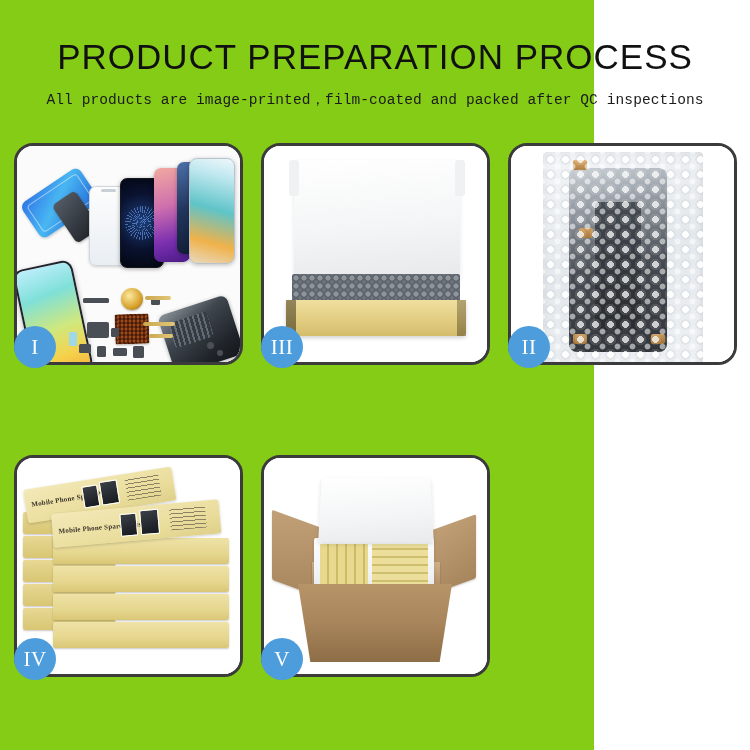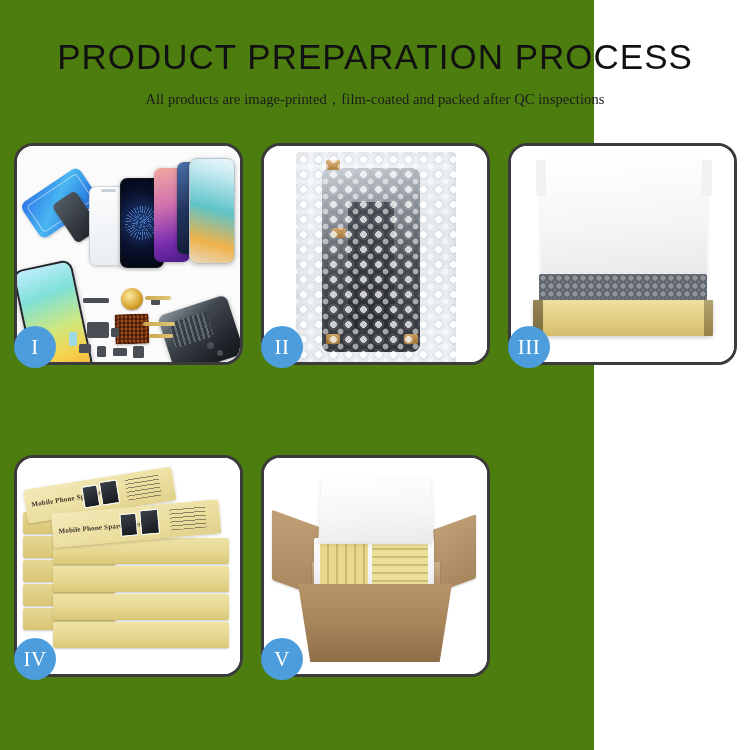--- a/index.html
+++ b/index.html
@@ -11,21 +11,21 @@
     width: 750px;
     height: 750px;
     overflow: hidden;
     font-family: "Liberation Sans", sans-serif;
     -webkit-font-smoothing: antialiased;
   }
   .page {
     position: relative;
     width: 594px;
     height: 750px;
-    background: #4d7c0f;
+    background: #84cc16;
   }
 
   
   .header {
     position: absolute;
     top: 38px;
     left: 0;
     width: 750px;
     text-align: center;
   }
@@ -33,21 +33,21 @@
     font-family: "Liberation Sans", sans-serif;
     font-size: 35px;
     font-weight: 400;
     letter-spacing: 1.0px;
     color: #111111;
     line-height: 1.1;
     white-space: nowrap;
     margin: 0;
   }
   .subtitle {
-    font-family: Liberation Serif, serif;
+    font-family: Liberation Mono, monospace;
     font-size: 14.5px;
     font-weight: 400;
     color: #1b1b1b;
     letter-spacing: 0.1px;
     margin: 13px 0 0 0;
     white-space: nowrap;
   }
 
   
   .grid {
@@ -426,40 +426,40 @@
         <div class="parts" style="left:190px; top:196px; width:7px;  height:7px; border-radius:50%;"></div>
         <div class="parts" style="left:200px; top:204px; width:6px;  height:6px; border-radius:50%;"></div>
         <div class="flex-strip" style="left:128px; top:150px; width:26px;"></div>
         <div class="flex-strip" style="left:126px; top:176px; width:32px;"></div>
         <div class="flex-strip" style="left:132px; top:188px; width:24px;"></div>
       </div>
       <div class="badge">I</div>
     </div>
 
     <div class="panel">
+      <div class="panel-inner p3">
+        <div class="foam-lid"></div>
+        <div class="grey-bubbles"></div>
+        <div class="yellow-tray"></div>
+      </div>
+      <div class="badge">III</div>
+    </div>
+
+    <div class="panel">
       <div class="panel-inner p2">
         <div class="bubble-bag">
           <div class="screen-inside"></div>
           <div class="tape-tab" style="left:30px; top:8px;"></div>
           <div class="tape-tab" style="left:36px; top:76px;"></div>
           <div class="tape-tab" style="left:30px; top:182px;"></div>
           <div class="tape-tab" style="left:108px; top:182px;"></div>
           <div class="bubble-overlay"></div>
         </div>
       </div>
       <div class="badge">II</div>
-    </div>
-
-    <div class="panel">
-      <div class="panel-inner p3">
-        <div class="foam-lid"></div>
-        <div class="grey-bubbles"></div>
-        <div class="yellow-tray"></div>
-      </div>
-      <div class="badge">III</div>
     </div>
 
     <div class="panel">
       <div class="panel-inner p4">
         <div class="stack">
 
           <div class="ybox side" style="left:0px;  top:40px;  width:92px; height:22px;"></div>
           <div class="ybox side" style="left:0px;  top:64px;  width:92px; height:22px;"></div>
           <div class="ybox side" style="left:0px;  top:88px;  width:92px; height:22px;"></div>
           <div class="ybox side" style="left:0px;  top:112px; width:92px; height:22px;"></div>

